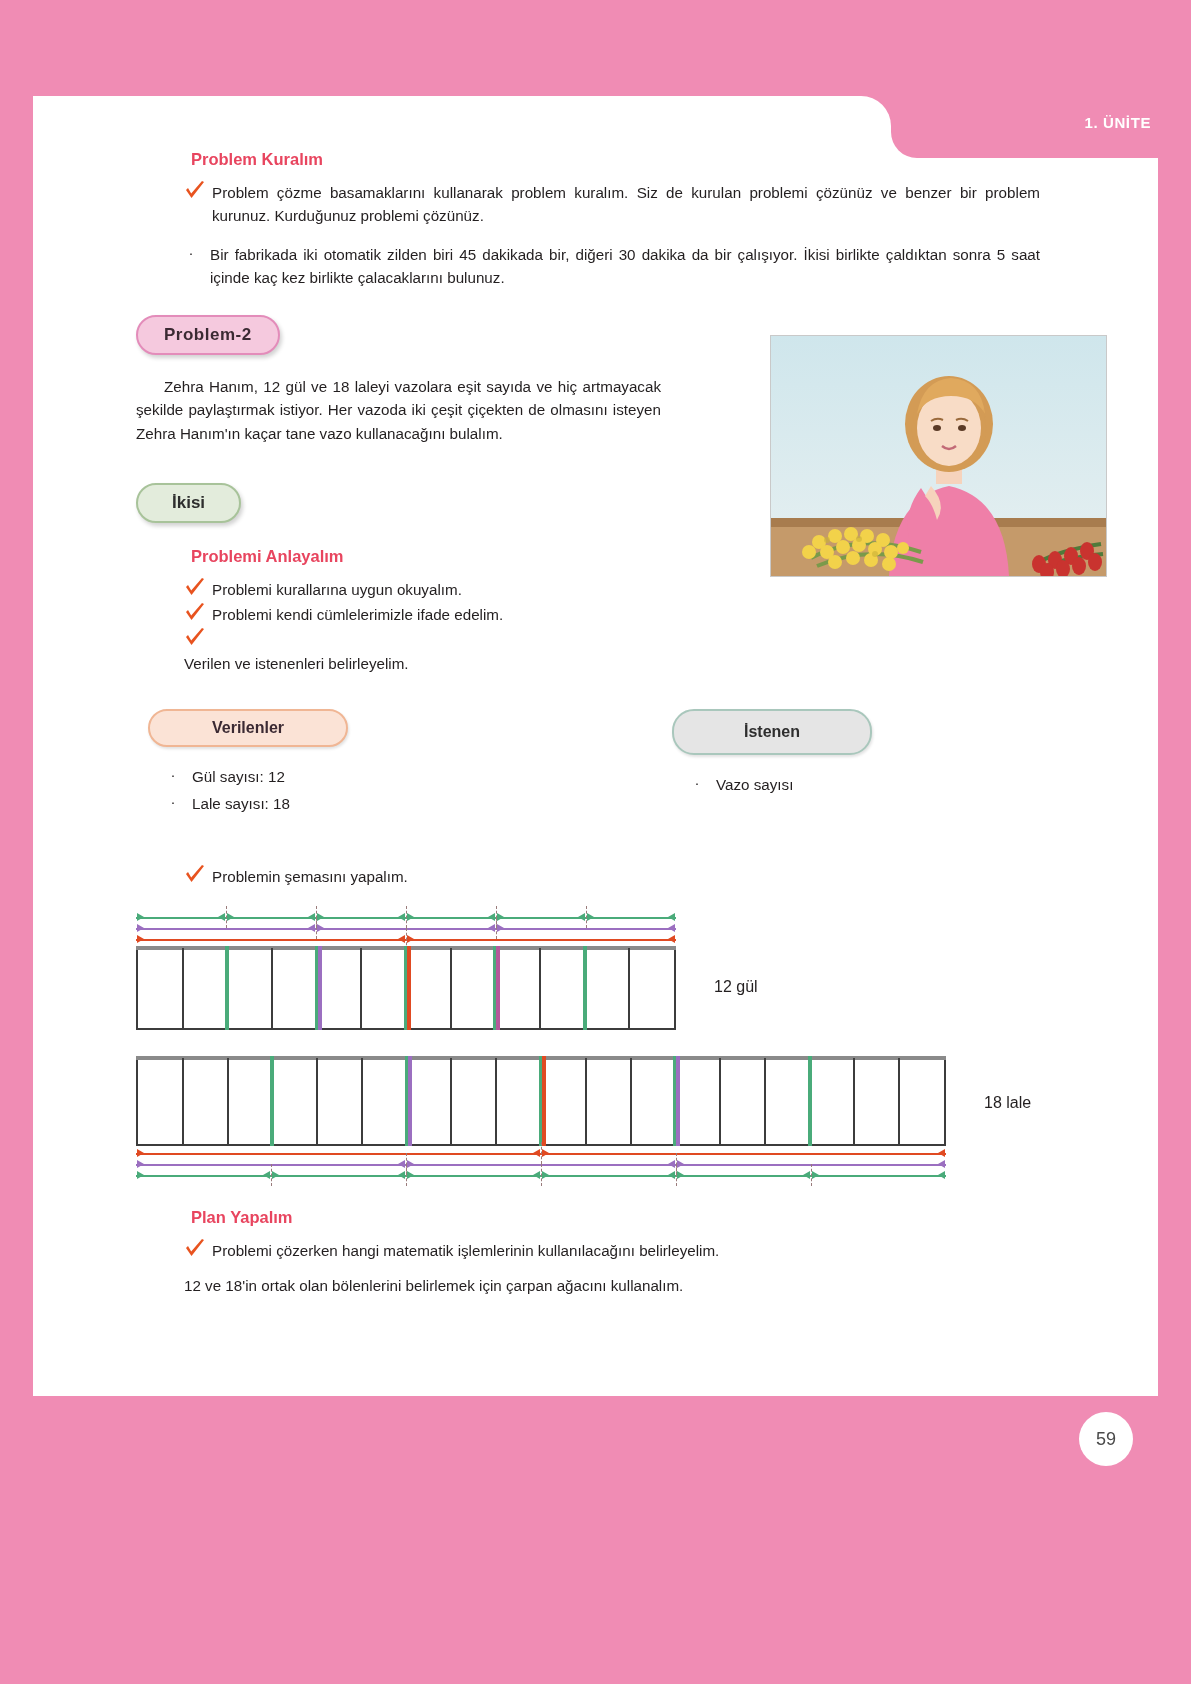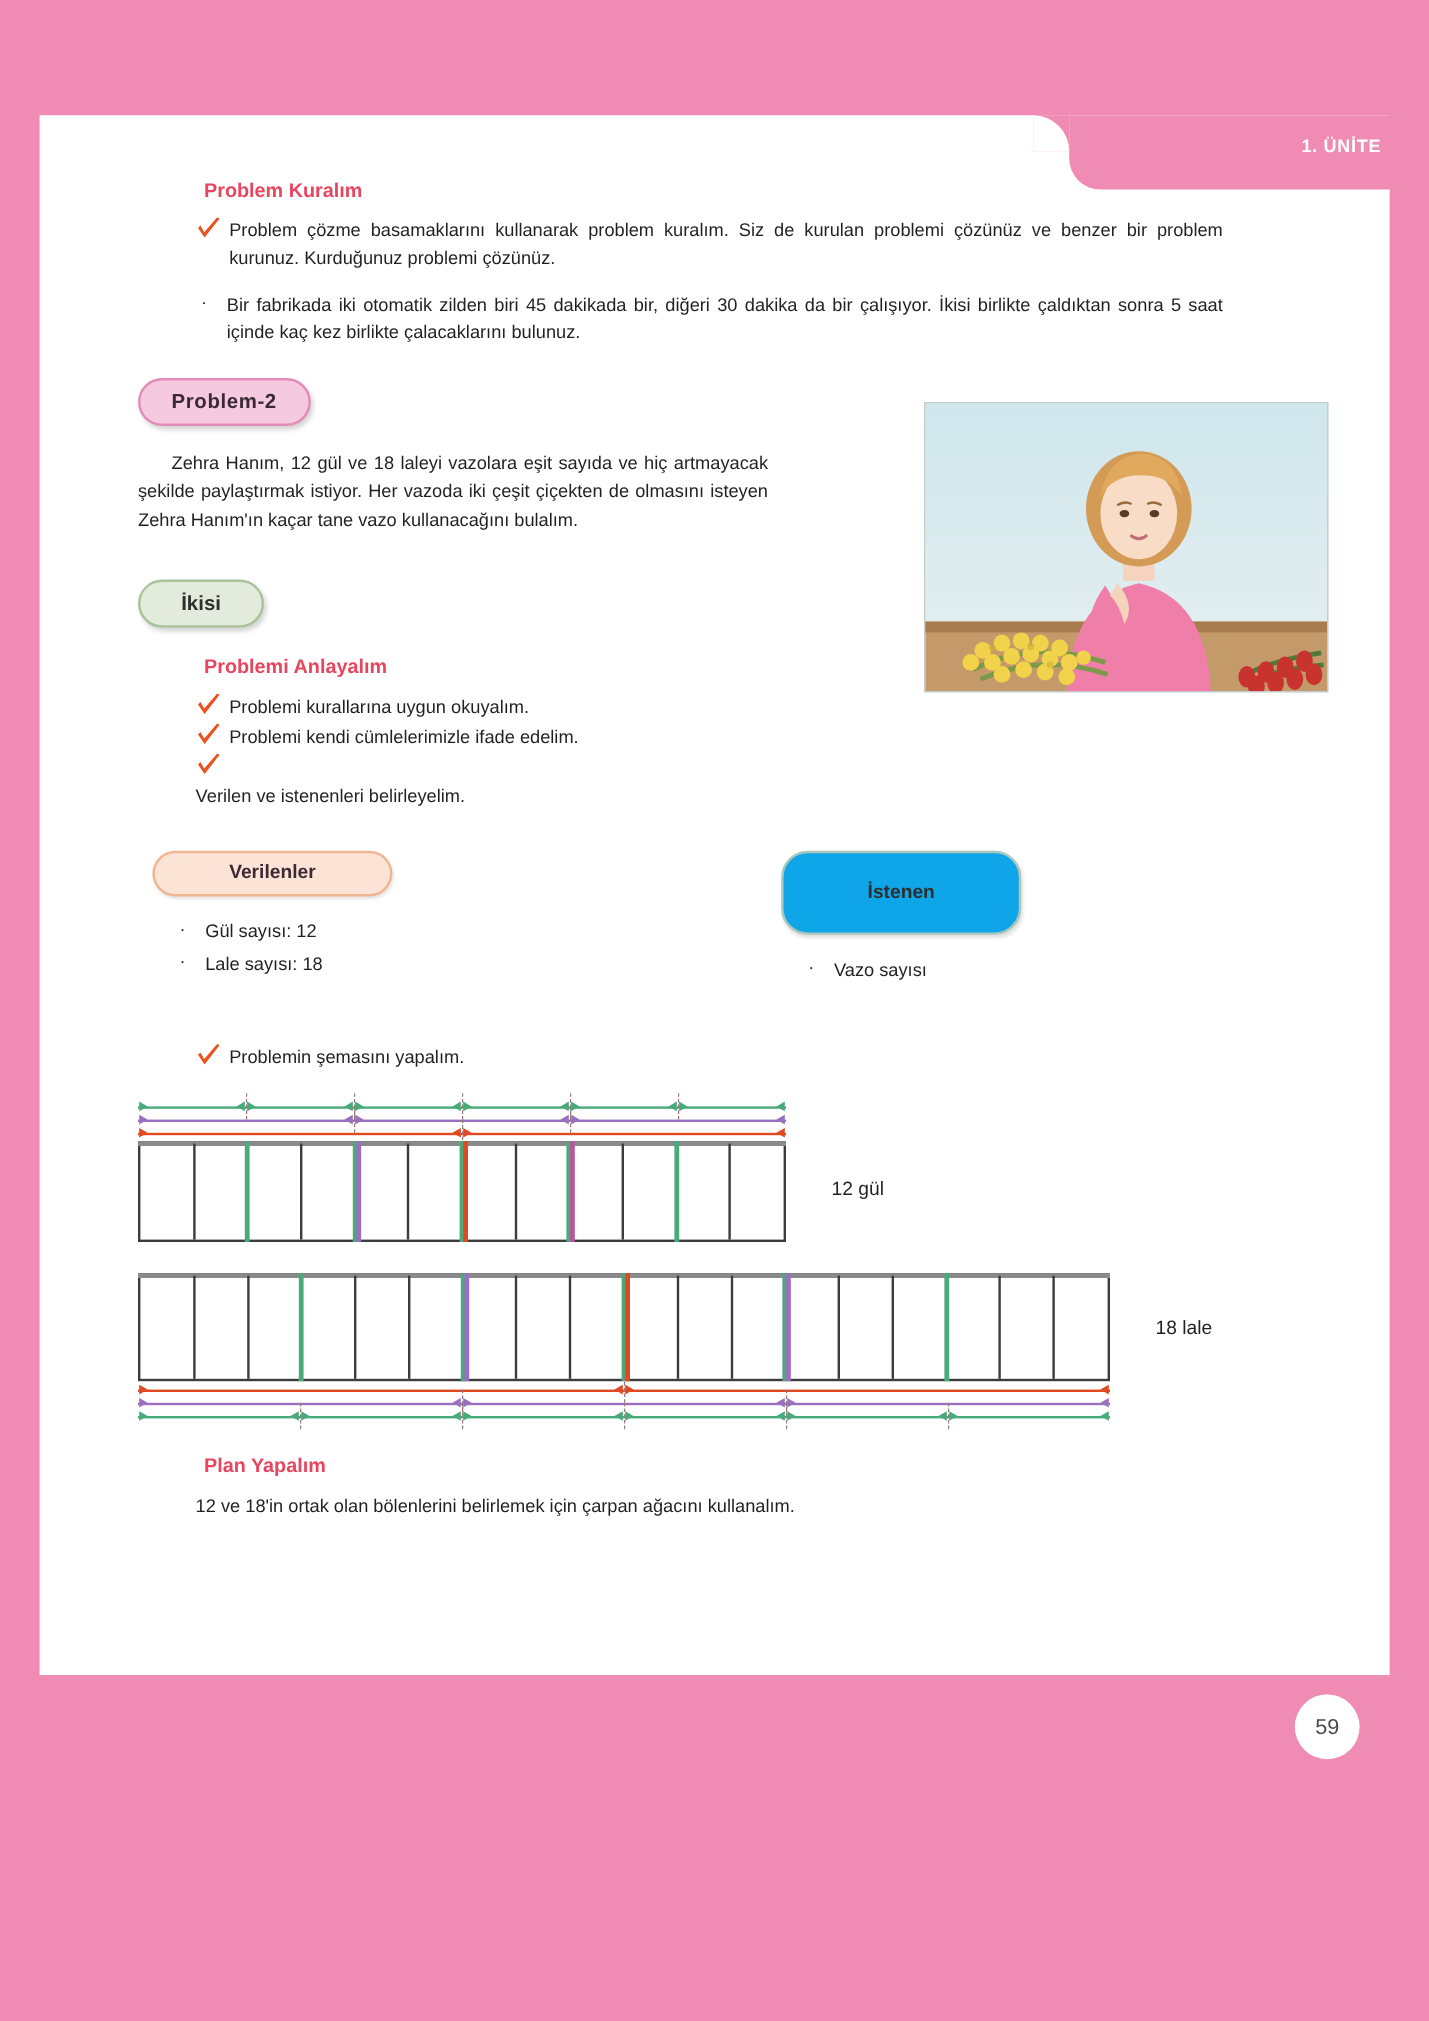--- a/index.html
+++ b/index.html
@@ -52,21 +52,21 @@
     content:"";
     position:absolute;left:0;top:0;
     width:30px;height:30px;
     background:#fff;
     border-top-right-radius:30px;
   }
 
   
   .content{
     position:absolute;
-    left:115px;top:150px;
+    left:136px;top:150px;
     width:905px;
   }
 
   .sec-title{
     color:#e8455f;
     font-size:16.5px;
     font-weight:bold;
     margin:0 0 12px 55px;
   }
 
@@ -146,25 +146,25 @@
   .pill-verilenler{
     background:#fbe3d6;
     border:2px solid #f0b694;
     color:#3b2a33;
     font-size:16px;
     padding:8px 0;
     width:196px;
     box-shadow:1px 2px 3px rgba(0,0,0,.12);
   }
   .pill-istenen{
-    background:#0ea5e9;
+    background:#e5e5e5;
     border:2px solid #a9c7bc;
     color:#2e2e2e;
     font-size:16px;
-    padding:24px 0;
+    padding:12px 0;
     width:196px;
     box-shadow:1px 2px 3px rgba(0,0,0,.12);
   }
 
   
   .illus{
     position:absolute;
     left:770px;top:335px;
     width:335px;height:240px;
     border:1px solid #c9c9c9;
@@ -530,20 +530,28 @@
               <div style="position: absolute; top: 0px; left: -8px; width: 0px; height: 0px; border-top: 4px solid transparent; border-bottom: 4px solid transparent; border-right: 7px solid rgb(74, 171, 122);"></div>
             </div>
           </div>
         </div>
       <div class="bar-label" style="left:848px;top:38px;">18 lale</div>
     </div>
   </div>
 
   <div style="margin-top:26px;">
     <div class="sec-title">Plan Yapalım</div>
+    <div class="row-check" style="margin-left:48px;">
+      <span class="check">
+        <svg width="22" height="20" viewBox="0 0 22 20">
+            <path d="M2 9 L7.5 17 L20 1 L18 0 L7.2 12.5 L4 7 Z" fill="#e8531f"></path>
+          </svg>
+      </span>
+      <span class="txt">Problemi çözerken hangi matematik işlemlerinin kullanılacağını belirleyelim.</span>
+    </div>
     <p class="para" style="margin-left:48px;margin-top:12px;text-align:left;">12 ve 18'in ortak olan bölenlerini belirlemek için çarpan ağacını kullanalım.</p>
   </div>
 
 </div>
 
 <div class="illus">
   <svg width="335" height="240" viewBox="0 0 335 240">
     <defs>
       <linearGradient id="sky" x1="0" y1="0" x2="0" y2="1">
         <stop offset="0%" stop-color="#cfe6ec"></stop>

